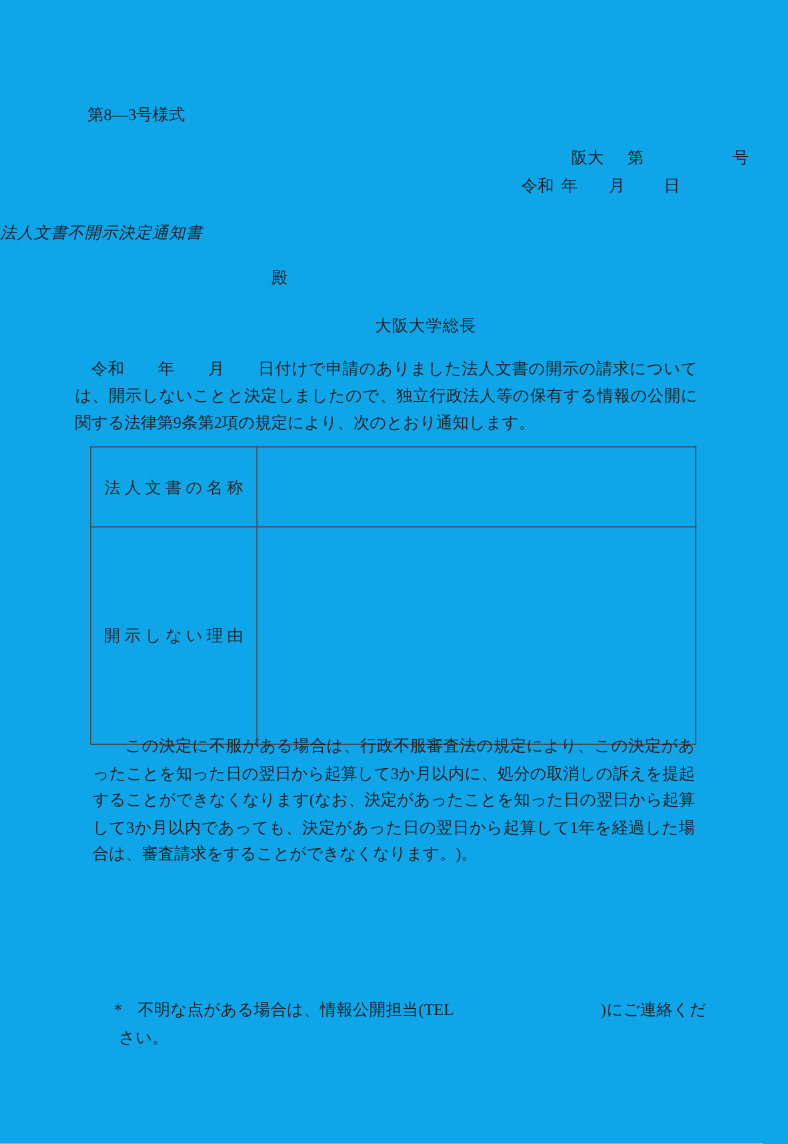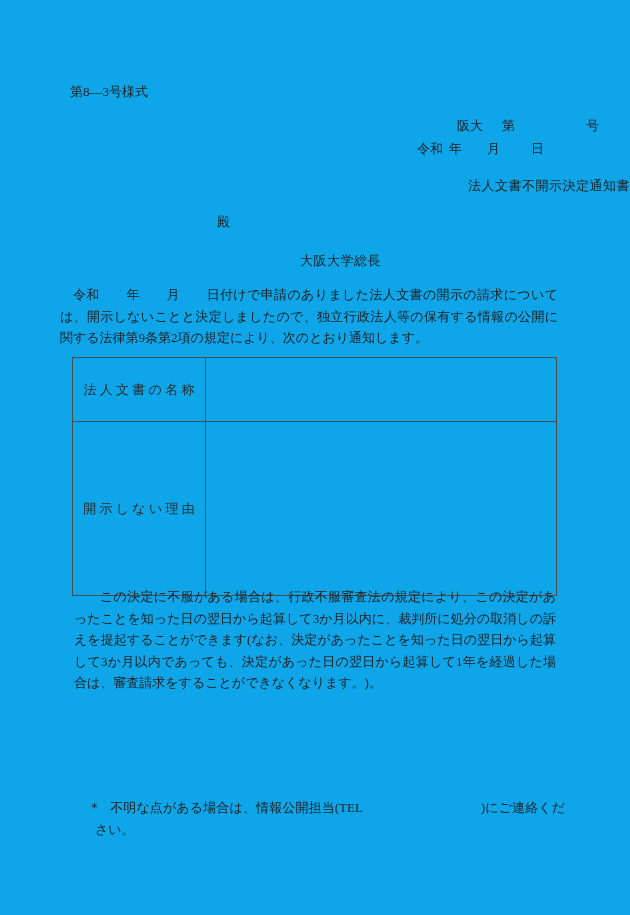--- a/index.html
+++ b/index.html
@@ -19,21 +19,21 @@
   .hdr-docno { top:115px;margin-left:40px; }
   .hdr-date  { top:138px; }
   .hdr-line .g19 { margin-right:19px; }
   .hdr-line .g71 { margin-right:71px; }
   .hdr-line .g21 { margin-right:6px; }
   .hdr-line .g25 { margin-right:25px; }
   .hdr-line .g31 { margin-right:31px; }
 
   .doc-title {
     position:absolute; left:0; top:176px; width:100%;
-    text-align:right; letter-spacing:0.5px; line-height:20px;
+    text-align:left; letter-spacing:0.5px; line-height:20px;font-style:italic;
   }
   .addressee { position:absolute; left:217px; top:211px; line-height:21px; }
   .sender    { position:absolute; left:300px; top:250px; line-height:21px; letter-spacing:0.5px; }
 
   .body-para {
     position:absolute; left:60px; top:284px; width:498px;
     margin:0; text-align:justify; text-indent:1em; line-height:21.5px;
   }
 
   table.main-table {
@@ -95,20 +95,20 @@
         <td></td>
       </tr>
       <tr class="row-reason">
         <th>開 示 し な い 理 由</th>
         <td></td>
       </tr>
     </tbody>
   </table>
 
   <div class="notes">
-    <p>この決定に不服がある場合は、行政不服審査法の規定により、この決定があったことを知った日の翌日から起算して3か月以内に、裁判所に処分の取消しの訴えを提起することができます(なお、決定があったことを知った日の翌日から起算して3か月以内であっても、決定があった日の翌日から起算して1年を経過した場合は、審査請求をすることができなくなります。)。</p>
+    <p>この決定に不服がある場合は、行政不服審査法の規定により、この決定があったことを知った日の翌日から起算して3か月以内に、処分の取消しの訴えを提起することができなくなります(なお、決定があったことを知った日の翌日から起算して3か月以内であっても、決定があった日の翌日から起算して1年を経過した場合は、審査請求をすることができなくなります。)。</p>
   </div>
 
   <div class="footnote">
     <span class="marker">＊</span><span>不明な点がある場合は、情報公開担当(TEL　　　　　　　　　)にご連絡ください。</span>
   </div>
 
 </div>
 
 </body></html>

